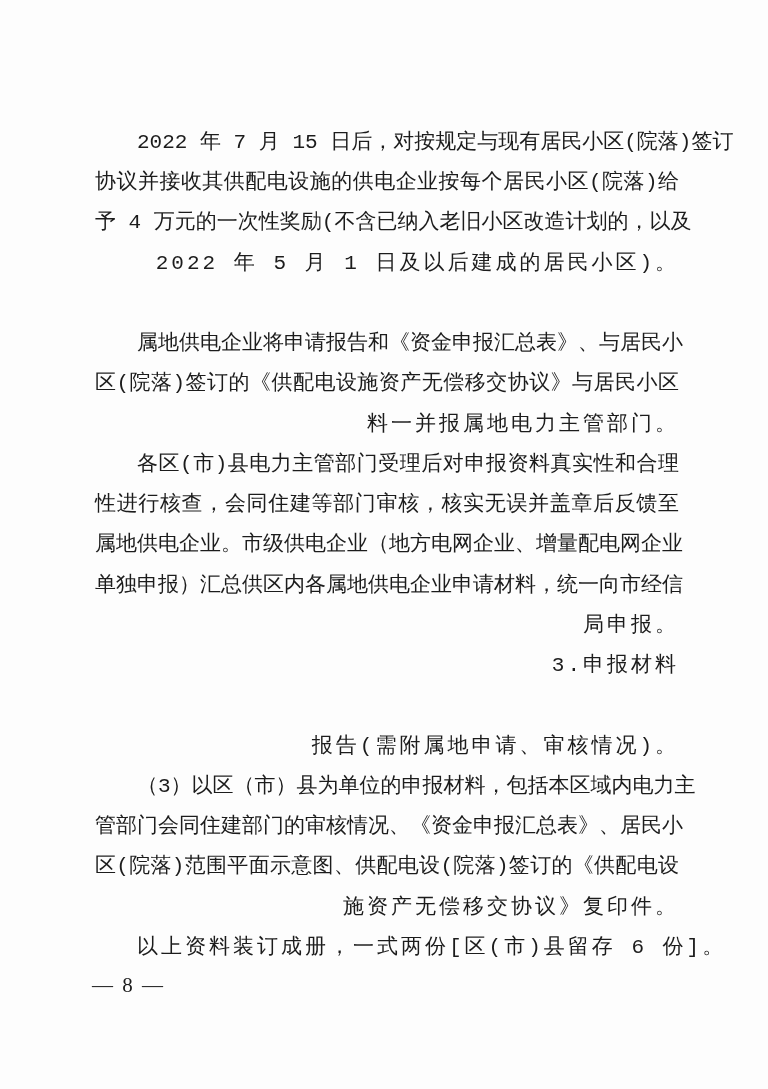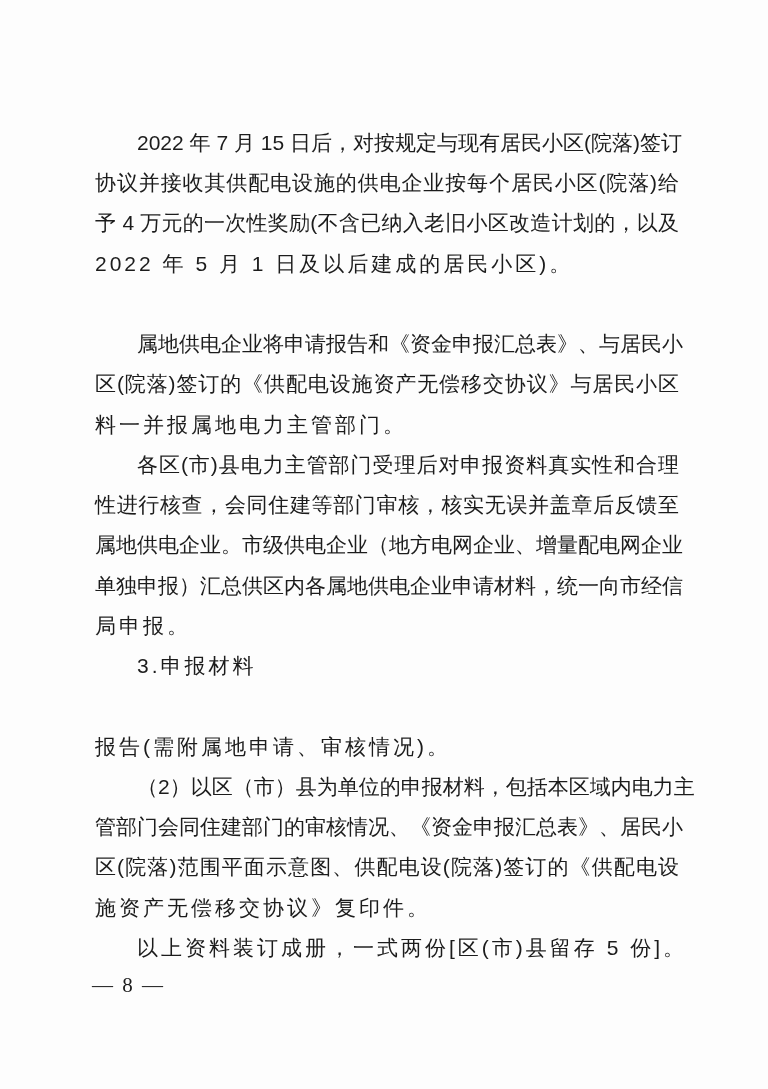--- a/index.html
+++ b/index.html
@@ -20,36 +20,36 @@
       width: 768px;
       height: 1089px;
       background: #fdfdfd;
     }
     .line {
       position: absolute;
       left: 95px;
       width: 584px;
       height: 32px;
       line-height: 32px;
-      font-family: Liberation Sans, sans-serif;
+      font-family: Liberation Mono, monospace;
       font-size: 21px;
       color: #1c1c1c;
       white-space: nowrap;
       overflow: visible;
     }
     .line.full {
       text-align: justify;
       text-align-last: justify;
     }
     .line.indent {
       left: 137px;
       width: 542px;
     }
     .line.short {
-      text-align: left;
+      text-align: right;
       letter-spacing: 3px;
     }
     .page-number {
       position: absolute;
       left: 92px;
       top: 970px;
       height: 30px;
       line-height: 30px;
       font-family: "Liberation Serif", serif;
       font-size: 21px;
@@ -68,20 +68,20 @@
   <div class="line indent full" style="top:328px">属地供电企业将申请报告和《资金申报汇总表》、与居民小</div>
   <div class="line full" style="top:368px">区(院落)签订的《供配电设施资产无偿移交协议》与居民小区</div>
   <div class="line short" style="top:409px">料一并报属地电力主管部门。</div>
   <div class="line indent full" style="top:449px">各区(市)县电力主管部门受理后对申报资料真实性和合理</div>
   <div class="line full" style="top:529px">属地供电企业。市级供电企业（地方电网企业、增量配电网企业</div>
   <div class="line full" style="top:489px">性进行核查，会同住建等部门审核，核实无误并盖章后反馈至</div>
   <div class="line full" style="top:570px">单独申报）汇总供区内各属地供电企业申请材料，统一向市经信</div>
   <div class="line short" style="top:610px">局申报。</div>
   <div class="line indent short" style="top:650px">3.申报材料</div>
   <div class="line short" style="top:731px">报告(需附属地申请、审核情况)。</div>
-  <div class="line indent full" style="top:771px">（2）以区（市）县为单位的申报材料，包括本区域内电力主</div>
+  <div class="line indent full" style="top:771px">（3）以区（市）县为单位的申报材料，包括本区域内电力主</div>
   <div class="line full" style="top:811px">管部门会同住建部门的审核情况、《资金申报汇总表》、居民小</div>
   <div class="line full" style="top:851px">区(院落)范围平面示意图、供配电设(院落)签订的《供配电设</div>
   <div class="line short" style="top:892px">施资产无偿移交协议》复印件。</div>
-  <div class="line indent short" style="top:932px">以上资料装订成册，一式两份[区(市)县留存 5 份]。</div>
+  <div class="line indent short" style="top:932px">以上资料装订成册，一式两份[区(市)县留存 6 份]。</div>
 
   <div class="page-number">— 8 —</div>
 </div>
 
 </body></html>

